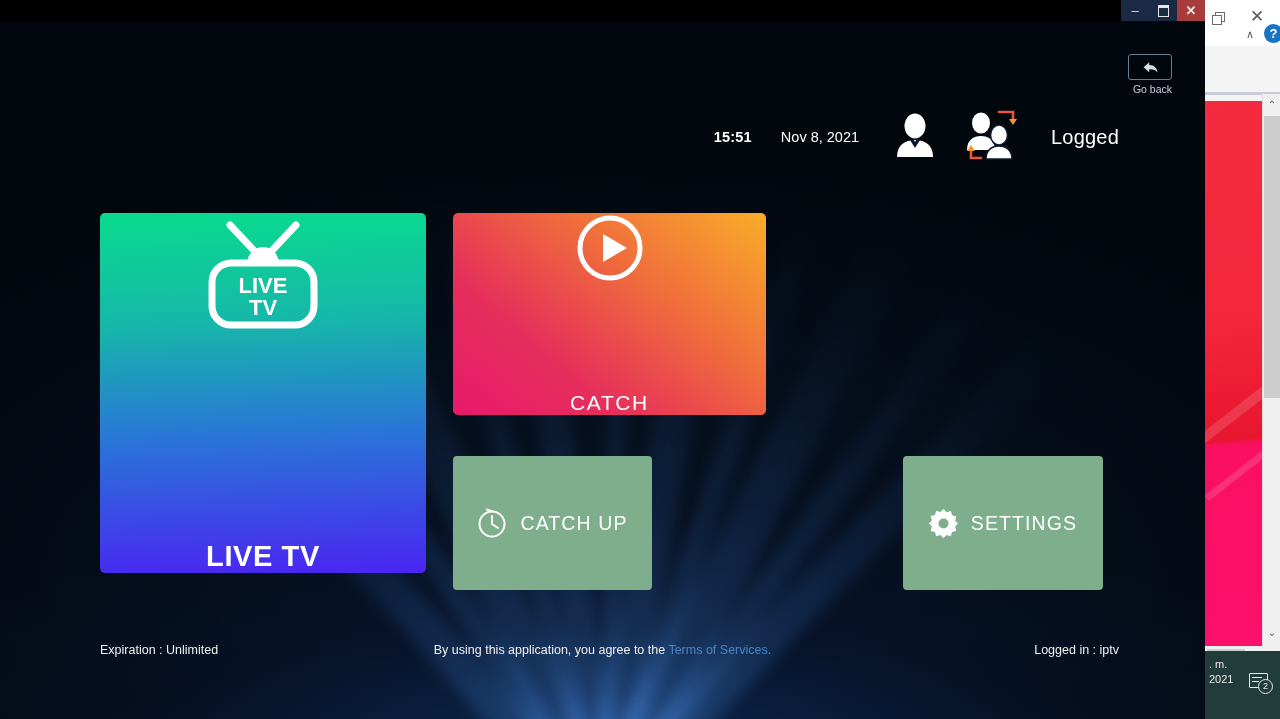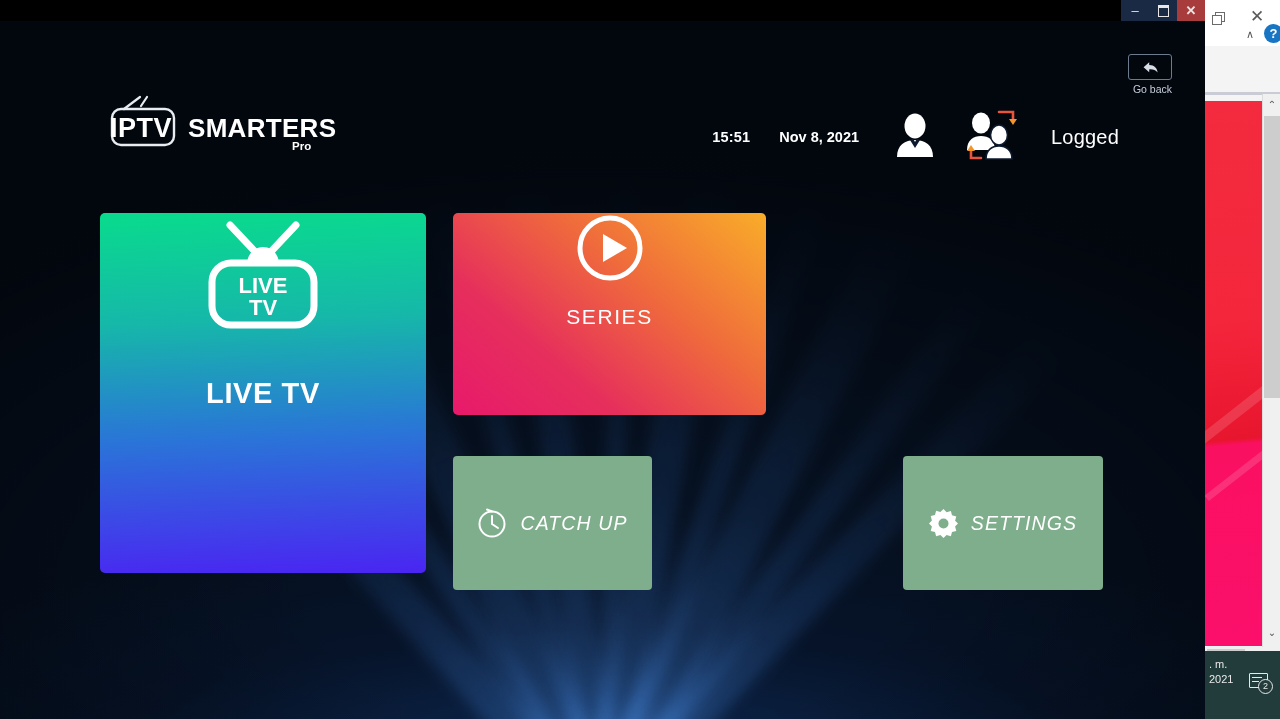--- a/index.html
+++ b/index.html
@@ -152,46 +152,46 @@
     display:flex;align-items:center;justify-content:center;
   }
   .goback .lbl{color:#c6ced9;font-size:10.5px;margin-top:3px;}
 
   .logo{position:absolute;left:100px;top:70px;width:250px;height:62px;z-index:5;}
 
   .hdr-right{
     position:absolute;right:86px;top:92px;height:48px;display:flex;align-items:center;z-index:5;
   }
   .hdr-time{color:#fff;font-size:14.5px;font-weight:bold;letter-spacing:.2px;}
-  .hdr-date{color:#fff;font-size:14.5px;font-weight:bold;margin-left:29px;}
+  .hdr-date{color:#fff;font-size:14.5px;font-weight:normal;margin-left:29px;}
   .icon-user{margin-left:32px;}
   .icon-switch{margin-left:24px;}
   .hdr-about{color:#fff;font-size:20px;margin-left:32px;letter-spacing:.2px;}
 
   
   .cards{position:absolute;left:100px;top:192px;width:1003px;height:360px;z-index:4;}
   .card{position:absolute;border-radius:5px;display:flex;flex-direction:column;
-        align-items:center;justify-content:flex-start;color:#fff;overflow:hidden;}
+        align-items:center;justify-content:space-between;color:#fff;overflow:hidden;}
   .card-live{
     left:0;top:0;width:326px;height:360px;
     background:linear-gradient(178deg,#09db8d 0%,#16b8a9 30%,#2a74d8 62%,#4a25f2 100%);
   }
   .card-live .ttl{font-size:29px;font-weight:bold;letter-spacing:.6px;margin-top:44px;}
   .card-movies{
     left:353px;top:0;width:313px;height:202px;
     background:linear-gradient(40deg,#e8196b 0%,#e62f5c 30%,#ef6a3c 62%,#f9ad29 100%);
   }
   .card-series{
     left:692px;top:0;width:311px;height:202px;
     background:linear-gradient(93deg,#a62fba 0%,#b13bc3 22%,#8a63d6 58%,#4a93dd 100%);
   }
   .card-movies .ttl,.card-series .ttl{font-size:21px;letter-spacing:1.6px;margin-top:22px;font-weight:400;}
   .card-sm{
     top:243px;height:134px;border-radius:4px;background:#7eae8b;
-    flex-direction:row;align-items:center;justify-content:center;font-style:italic;
+    flex-direction:row;align-items:center;justify-content:center;
   }
   .card-catchup{left:353px;width:199px;}
   .card-multi{left:578px;width:199px;}
   .card-settings{left:803px;width:200px;justify-content:center;}
   .card-sm .ttl{font-size:19.5px;letter-spacing:1.1px;margin-left:13px;font-weight:400;}
 
   
   .footer{position:absolute;left:0;bottom:56px;width:1205px;height:20px;z-index:5;}
   .ft-left{position:absolute;left:100px;top:0;color:#f0f0f0;font-size:12.5px;}
   .ft-center{position:absolute;left:0;top:0;width:1205px;text-align:center;color:#f0f0f0;font-size:12.5px;}
@@ -276,31 +276,20 @@
 
       <div class="goback">
         <div class="bx">
           <svg width="17" height="13" viewBox="0 0 17 13">
             <path d="M7.2 1.2 L1.6 6.2 L7.2 11.2 L7.2 8.4 C11 8.2 13.6 9 15.6 11.6 C15.2 7 12.4 4.2 7.2 4.0 Z" fill="#d7dde6"></path>
           </svg>
         </div>
         <div class="lbl">Go back</div>
       </div>
 
-      <div class="logo">
-        <svg width="250" height="62" viewBox="0 0 250 62">
-
-          <path d="M24 18 L40 6" stroke="#e9edf2" stroke-width="2.2" fill="none" stroke-linecap="round"></path>
-          <path d="M47 6 L41 15" stroke="#e9edf2" stroke-width="2.2" fill="none" stroke-linecap="round"></path>
-          <rect x="12" y="18" width="62" height="36" rx="9" ry="9" fill="none" stroke="#e9edf2" stroke-width="2.4"></rect>
-          <text x="10" y="46" font-family="Liberation Sans, sans-serif" font-size="27" font-weight="bold" fill="#ffffff" letter-spacing="0.5">IPTV</text>
-          <text x="88" y="46" font-family="Liberation Sans, sans-serif" font-size="26" font-weight="bold" fill="#ffffff" letter-spacing="0.3">SMARTERS</text>
-          <text x="192" y="59" font-family="Liberation Sans, sans-serif" font-size="11.5" font-weight="bold" fill="#ffffff">Pro</text>
-        </svg>
-      </div>
 
       <div class="hdr-right">
         <div class="hdr-time">15:51</div>
         <div class="hdr-date">Nov 8, 2021</div>
 
         <div class="icon-user">
           <svg width="48" height="48" viewBox="0 0 48 48">
             <ellipse cx="24" cy="15" rx="10.5" ry="12.5" fill="#ffffff"></ellipse>
             <path d="M6 46 C6 34 14 29 24 29 C34 29 42 34 42 46 Z" fill="#ffffff"></path>
             <path d="M19 29 L24 37 L29 29 L26 27.5 L24 31 L22 27.5 Z" fill="#0d1a2e"></path>
@@ -335,21 +324,21 @@
             <text x="63" y="102" text-anchor="middle" font-family="Liberation Sans, sans-serif" font-size="22" font-weight="bold" fill="#ffffff">TV</text>
           </svg>
           <div class="ttl">LIVE TV</div>
         </div>
 
         <div class="card card-movies">
           <svg width="70" height="70" viewBox="0 0 70 70">
             <circle cx="35" cy="35" r="30" fill="none" stroke="#ffffff" stroke-width="5"></circle>
             <path d="M28 21 L52 35 L28 49 Z" fill="#ffffff"></path>
           </svg>
-          <div class="ttl">SERIES</div>
+          <div class="ttl">CATCH</div>
         </div>
 
 
         <div class="card card-sm card-catchup">
           <svg width="30" height="30" viewBox="0 0 30 30">
             <circle cx="15" cy="16" r="12.5" fill="none" stroke="#ffffff" stroke-width="2"></circle>
             <path d="M15 8 L15 16 L21 20" stroke="#ffffff" stroke-width="2" fill="none" stroke-linecap="round"></path>
             <path d="M15 3.5 L10 1.5" stroke="#ffffff" stroke-width="2" stroke-linecap="round"></path>
           </svg>
           <div class="ttl">CATCH UP</div>
@@ -359,16 +348,21 @@
         <div class="card card-sm card-settings">
           <svg width="29" height="29" viewBox="0 0 29 29">
             <path d="M14.5 0 L17.6 3.2 L21.9 2 L23 6.3 L27.3 7.4 L26.1 11.7 L29 14.5 L26.1 17.6 L27.3 21.9 L23 23 L21.9 27.3 L17.6 26.1 L14.5 29 L11.4 26.1 L7.1 27.3 L6 23 L1.7 21.9 L2.9 17.6 L0 14.5 L2.9 11.4 L1.7 7.1 L6 6 L7.1 1.7 L11.4 2.9 Z" fill="#ffffff"></path>
             <circle cx="14.5" cy="14.5" r="5" fill="#7eae8b"></circle>
           </svg>
           <div class="ttl">SETTINGS</div>
         </div>
 
       </div>
 
+      <div class="footer">
+        <div class="ft-left">Expiration : Unlimited</div>
+        <div class="ft-center"><span>By using this application, you agree to the </span><a href="#">Terms of Services.</a></div>
+        <div class="ft-right">Logged in : iptv</div>
+      </div>
 
     </div>
   </div>
 </div>
 
 </body></html>

